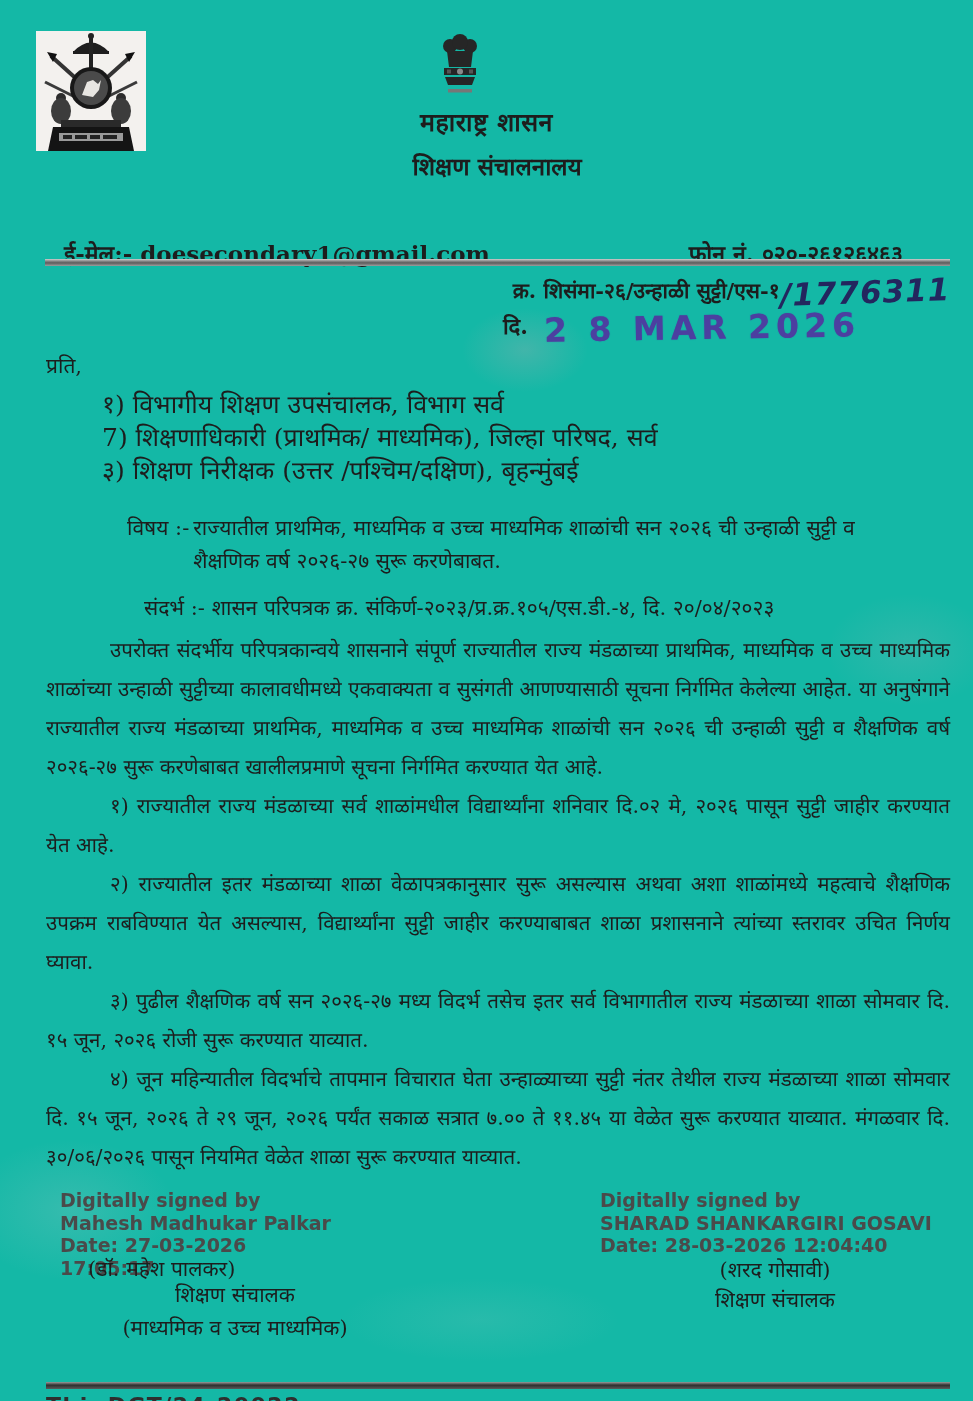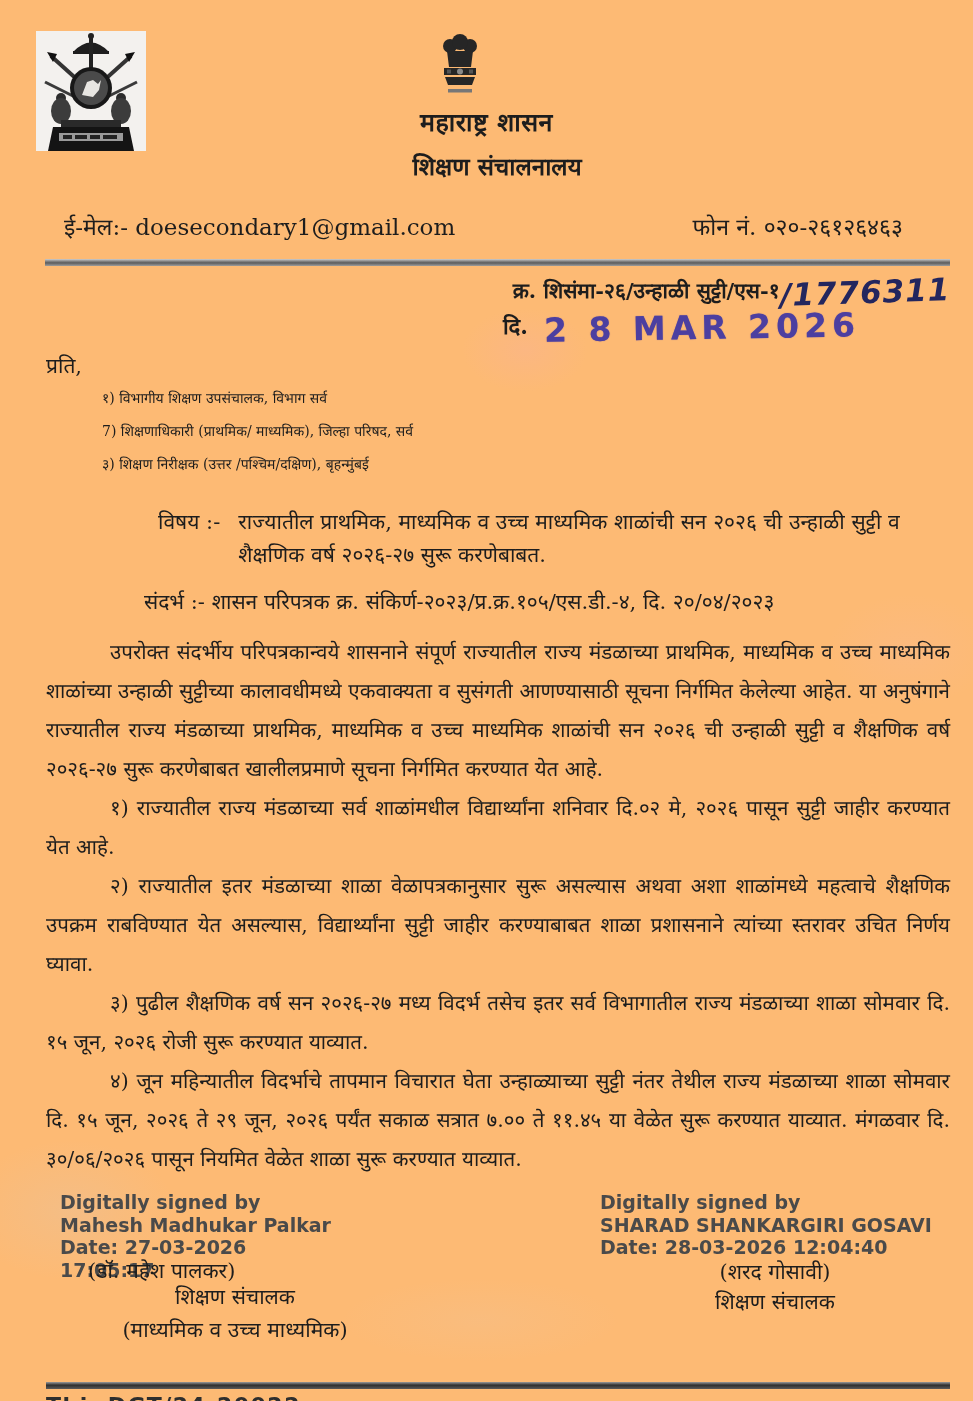--- a/index.html
+++ b/index.html
@@ -1,62 +1,62 @@
 <!DOCTYPE html>
 <html><head>
 <meta charset="utf-8">
 <style>
   html,body { margin:0; padding:0; background:#d9d9d9; }
   .page {
     position:relative; width:973px; height:1401px; margin:0 auto;
-    background:#fdba74; color:#1d1d1d; overflow:hidden;
+    background:#14b8a6; color:#1d1d1d; overflow:hidden;
     font-family:"DejaVu Serif", serif;
   }
   
   .page::before{
     content:""; position:absolute; inset:0; pointer-events:none;
     background:
       radial-gradient(90px 60px at 525px 350px, rgba(244,170,185,0.20), transparent 70%),
       radial-gradient(120px 80px at 910px 650px, rgba(240,185,200,0.12), transparent 70%),
       radial-gradient(150px 100px at 70px 1210px, rgba(205,205,210,0.18), transparent 70%),
       radial-gradient(200px 60px at 480px 1320px, rgba(215,210,212,0.10), transparent 70%);
   }
 
   
   .crest { position:absolute; left:35px; top:30px; width:112px; height:122px; }
   .ashoka { position:absolute; left:439px; top:33px; width:42px; height:62px; }
   .head-center { position:absolute; top:104px; left:0; width:100%; text-align:center; }
   .org-1 { font-size:25px; font-weight:700; letter-spacing:.5px; }
   .org-2 { font-size:24px; font-weight:700; margin-top:11px;padding-left:21px; }
   .org-3 { font-size:23px; font-weight:700; margin-top:15px; }
-  .contact-row { position:absolute; top:210px; left:64px; right:70px;
-    display:flex; justify-content:space-between; font-size:23px; font-weight:400; }
+  .contact-row { position:absolute; top:237px; left:64px; right:70px;
+    display:flex; justify-content:space-between; font-size:23px; font-weight:700; }
   .header-rule { position:absolute; top:259px; left:45px; right:23px; height:7px;
     background:linear-gradient(to bottom,#cfcfcf 0%, #8a8a8a 30%, #5c5c5c 55%, #9e9e9e 100%); }
 
   
   .flow { position:absolute; top:274px; left:46px; right:23px; }
   .ref-line1 { text-align:right; font-size:21px; font-weight:700; white-space:nowrap; }
   .handwritten { font-family:"DejaVu Sans", sans-serif; font-style:italic; font-weight:600;
     font-size:31px; color:#23265e; letter-spacing:1px; display:inline-block;
     transform:rotate(-2deg); vertical-align:-5px; }
   .ref-line2 { display:flex; justify-content:flex-end; align-items:flex-start;
     gap:16px; margin-top:0; padding-right:90px; font-size:22px; font-weight:700; }
   .stamp { font-family:"DejaVu Sans", sans-serif; font-weight:700; font-size:33px;
     color:#4c3fa0; letter-spacing:5px; white-space:nowrap; transform:rotate(-1deg);
     text-shadow:0 0 1px rgba(76,63,160,.65); margin-top:-2px; }
 
   .addr-label { margin-top:4px; font-size:21px; }
-  .addr-list { margin:3px 0 0 56px; font-size:14px; line-height:33px; }
-
-  .subject { display:flex; gap:18px; margin:25px 0 0 112px; font-size:21px; line-height:33px; }
+  .addr-list { margin:9px 0 0 56px; font-size:25px; line-height:33px; }
+
+  .subject { display:flex; gap:4px; margin:25px 0 0 81px; font-size:21px; line-height:33px; }
   .subject .lbl { white-space:nowrap; }
   .reference { margin:15px 0 0 98px; font-size:21px; }
 
-  .paras { margin-top:18px; }
+  .paras { margin-top:10px; }
   .paras p { margin:0; font-size:20.5px; line-height:39px; text-indent:64px;
     text-align:justify; }
 
   
   .sig-row { display:flex; justify-content:space-between; margin-top:12px; }
   .sig { width:350px; position:relative; }
   .sig-left { margin-left:14px; }
   .digital { font-family:"DejaVu Sans", sans-serif; color:#4a4a4a;
     font-size:19px; line-height:22.5px; font-weight:600; }
   .overlap-name { position:absolute; top:65px; left:28px; font-size:21px; color:#1d1d1d; }

